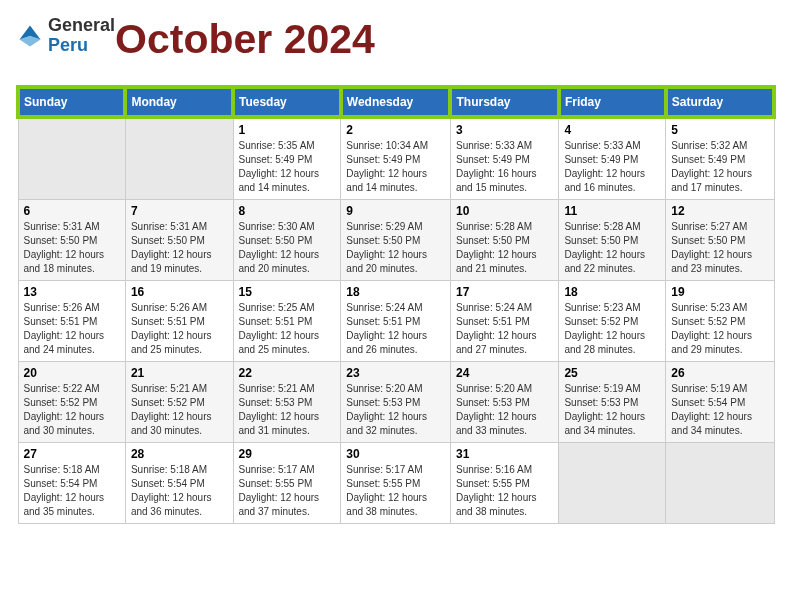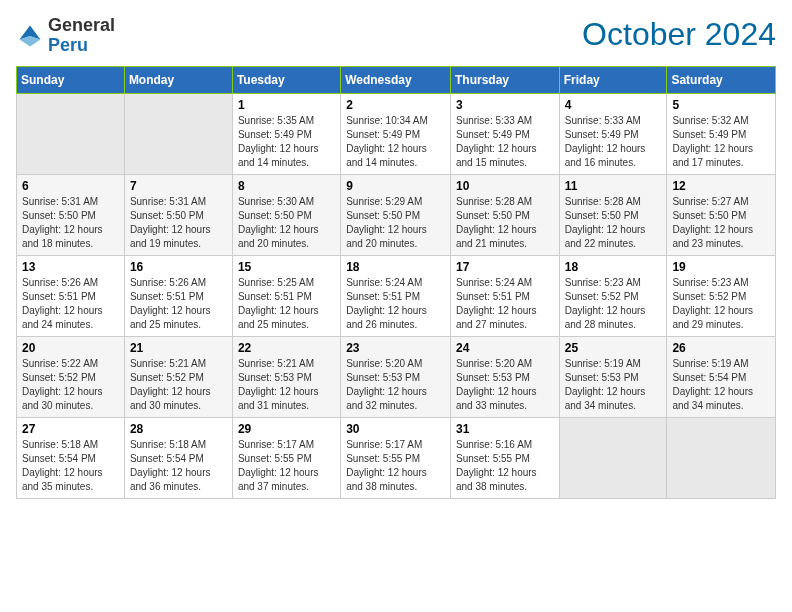--- a/index.html
+++ b/index.html
@@ -5,23 +5,22 @@
     * { box-sizing: border-box; margin: 0; padding: 0; }
     body {
       font-family: Arial, sans-serif;
       background: #fff;
       width: 792px;
       min-height: 612px;
       padding: 16px;
     }
     .header {
       display: flex;
-      justify-content: space-between;
       align-items: flex-start;
-      margin-bottom: 10px;
+      margin-bottom: 22px;
     }
     .logo {
       display: flex;
       align-items: center;
       gap: 4px;
     }
     .logo-text {
       font-size: 18px;
       font-weight: bold;
       line-height: 1.1;
@@ -29,41 +28,41 @@
     .logo-general { color: #333; }
     .logo-blue { color: #1a6faf; }
     .logo-icon {
       width: 28px;
       height: 28px;
     }
     .title-block {
       text-align: right;
     }
     .title-block h1 {
-      font-size: 32px;
-      font-weight: normal;
-      color: #0369a1;
+      font-size: 41px;
+      font-weight: bold;
+      color: #7f1d1d;
     }
     .title-block h2 {
       font-size: 16px;
       font-weight: normal;
       color: #444;
     }
     table {
       width: 100%;
       border-collapse: collapse;
       font-size: 10.5px;
     }
     thead tr th {
       background: #2a6ebb;
       color: #fff;
       padding: 6px 4px;
       text-align: left;
       font-size: 12px;
-      border: 1px solid #84cc16;
+      border: 4px solid #84cc16;
     }
     tbody tr td {
       border: 1px solid #ccc;
       vertical-align: top;
       padding: 4px 5px;
       width: 113px;
       min-height: 70px;
     }
     tbody tr:nth-child(odd) td {
       background: #fff;
@@ -124,21 +123,21 @@
         <td>
           <span class="day-num">1</span>
           <div class="day-info"><span>Sunrise: 5:35 AM</span><br><span>Sunset: 5:49 PM</span><br><span>Daylight: 12 hours and 14 minutes.</span></div>
         </td>
         <td>
           <span class="day-num">2</span>
           <div class="day-info"><span>Sunrise: 10:34 AM</span><br><span>Sunset: 5:49 PM</span><br><span>Daylight: 12 hours and 14 minutes.</span></div>
         </td>
         <td>
           <span class="day-num">3</span>
-          <div class="day-info"><span>Sunrise: 5:33 AM</span><br><span>Sunset: 5:49 PM</span><br><span>Daylight: 12 hours and 15 minutes.</span></div>
+          <div class="day-info"><span>Sunrise: 5:33 AM</span><br><span>Sunset: 5:49 PM</span><br><span>Daylight: 16 hours and 15 minutes.</span></div>
         </td>
         <td>
           <span class="day-num">4</span>
           <div class="day-info"><span>Sunrise: 5:33 AM</span><br><span>Sunset: 5:49 PM</span><br><span>Daylight: 12 hours and 16 minutes.</span></div>
         </td>
         <td>
           <span class="day-num">5</span>
           <div class="day-info"><span>Sunrise: 5:32 AM</span><br><span>Sunset: 5:49 PM</span><br><span>Daylight: 12 hours and 17 minutes.</span></div>
         </td>
       </tr>

